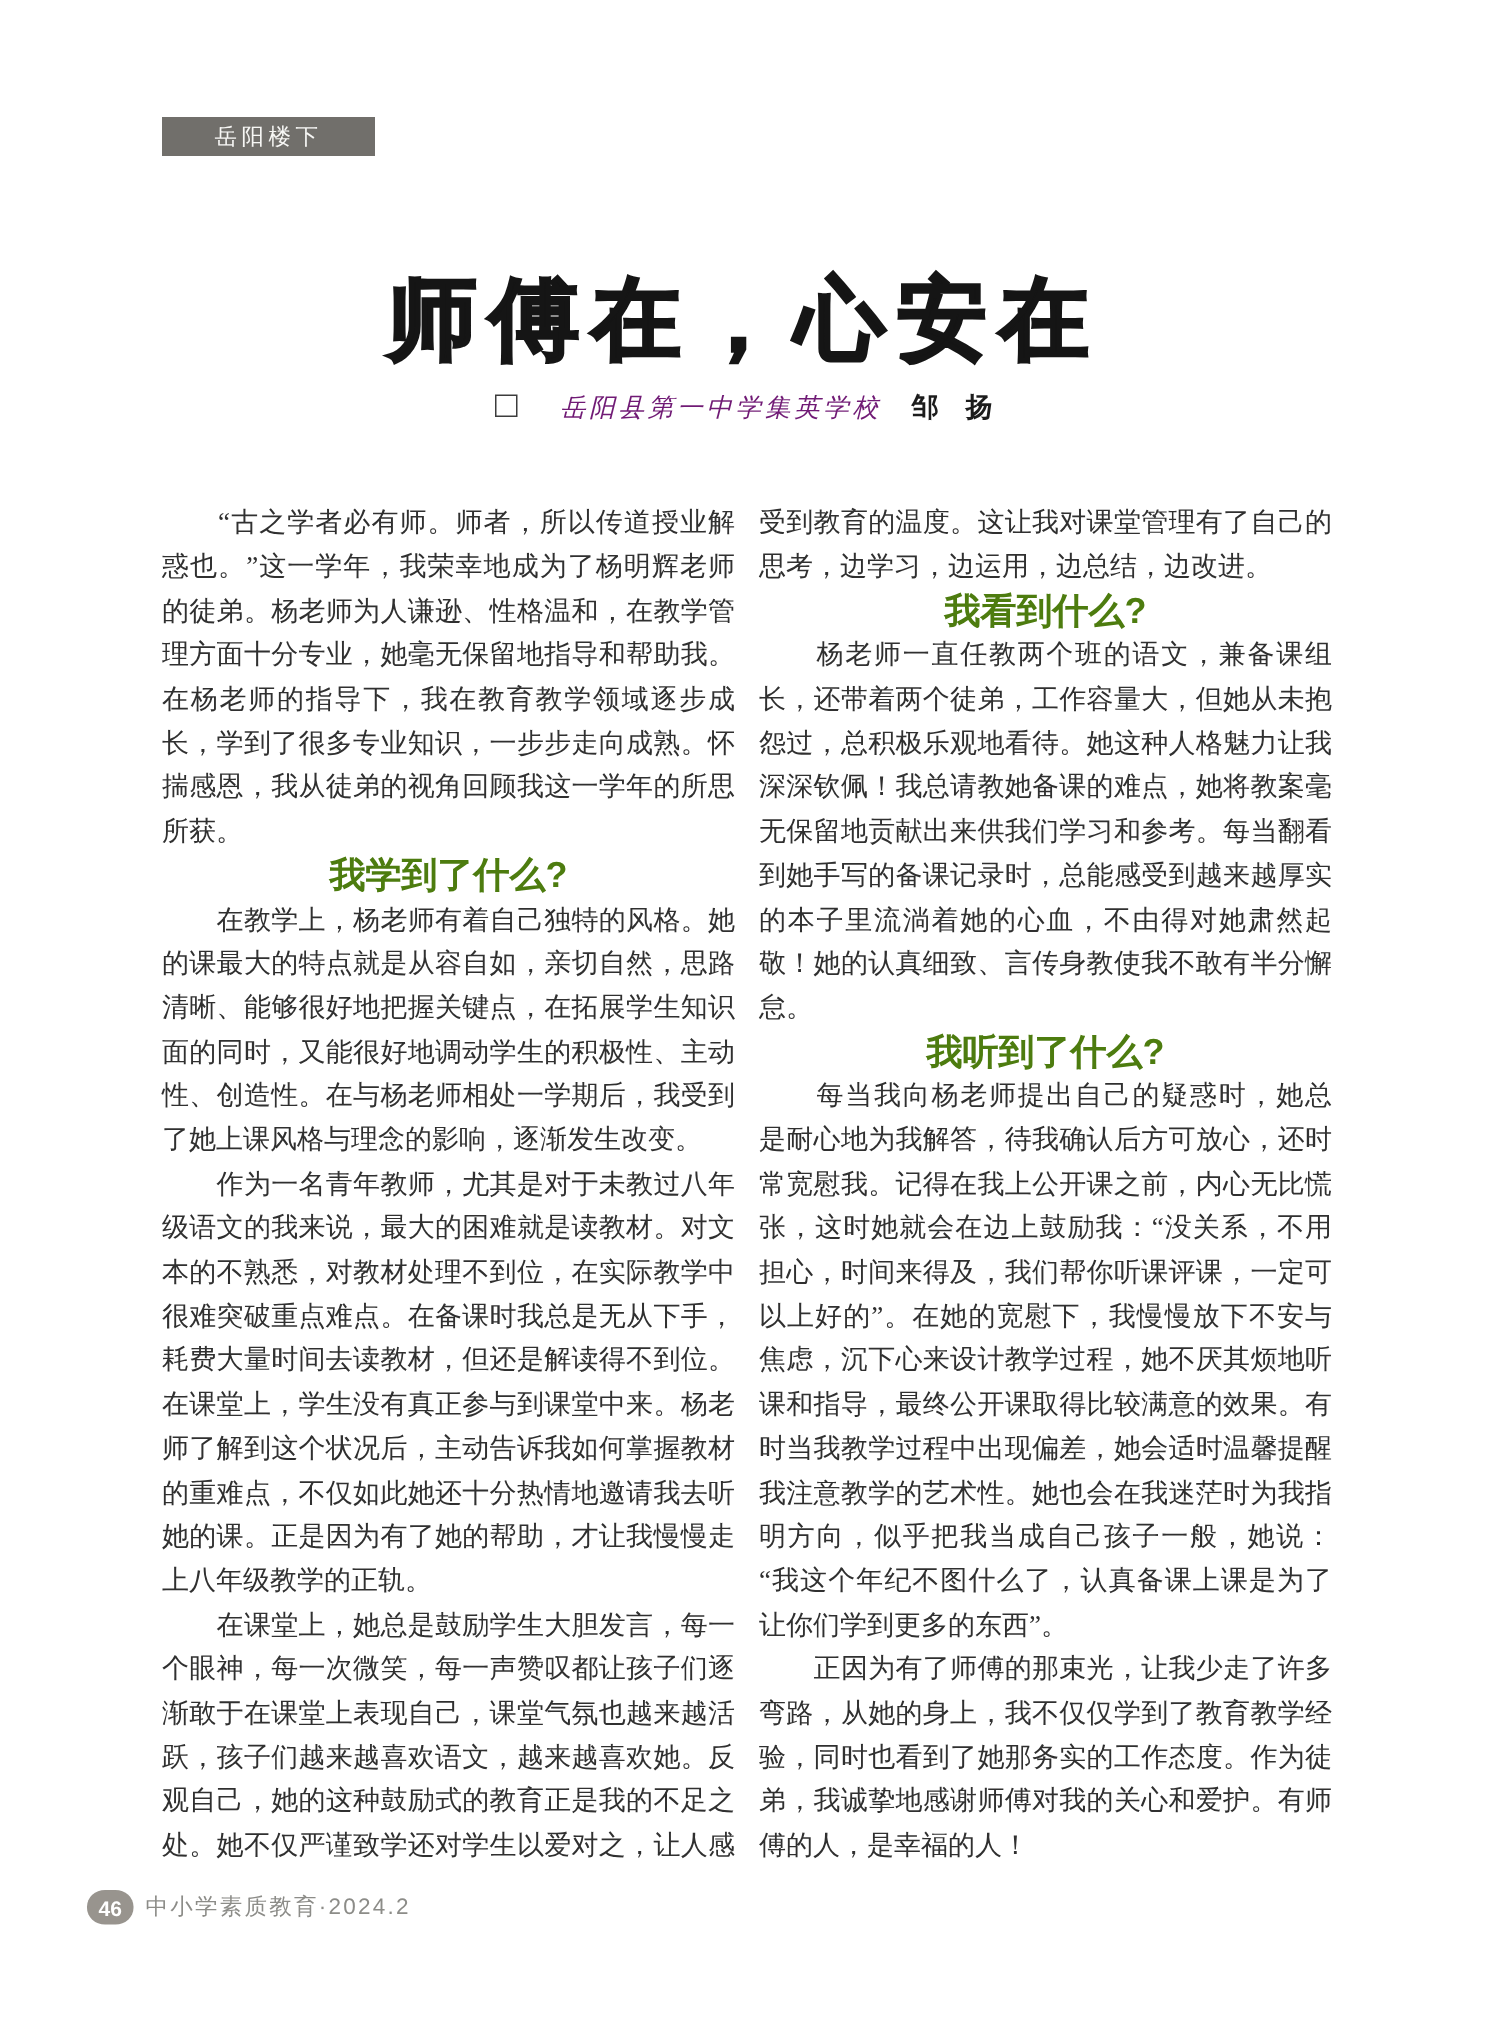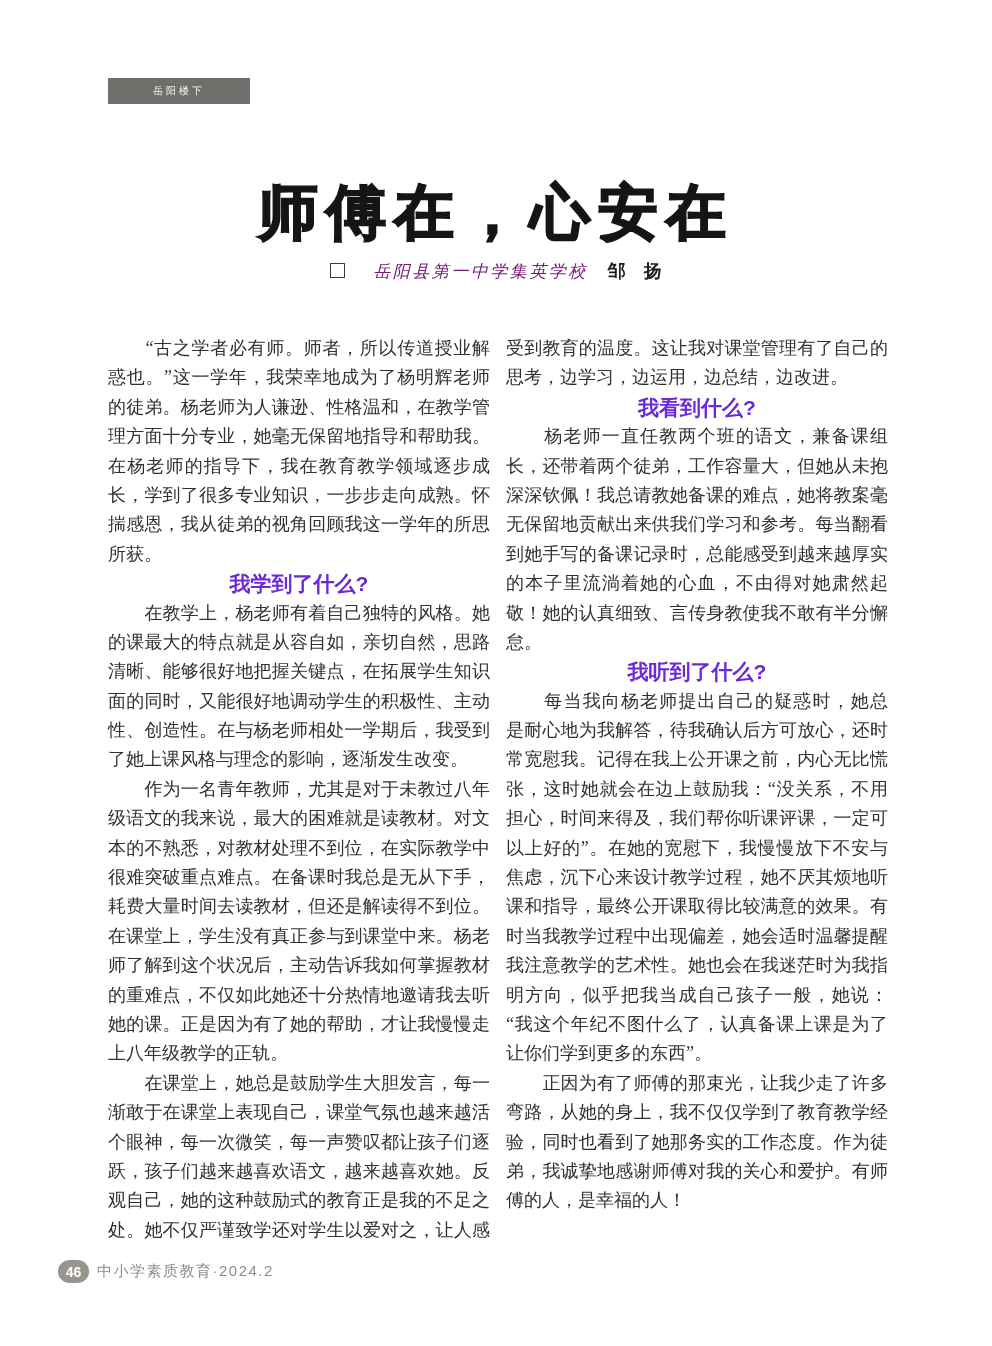--- a/index.html
+++ b/index.html
@@ -13,21 +13,21 @@
     color: #2e2e2e;
     overflow: hidden;
   }
   .section-tag {
     position: absolute;
     left: 108px; top: 78px;
     width: 142px; height: 26px;
     background: #716f6b;
     color: #f7f7f5;
     font-family: "Liberation Sans", "DejaVu Sans", sans-serif;
-    font-size: 10px;
+    font-size: 15px;
     letter-spacing: 3px;
     display: flex; align-items: center; justify-content: center;
   }
   .article-title {
     position: absolute;
     left: 0; top: 183px;
     width: 100%;
     text-align: center;
     font-family: "Liberation Sans", "DejaVu Sans", sans-serif;
     font-size: 60px;
@@ -81,22 +81,22 @@
     text-align: justify;
     text-align-last: justify;
     white-space: nowrap;
   }
   .line.end { text-align-last: left; }
   .line.heading {
     text-align: center;
     text-align-last: center;
     font-family: "Liberation Sans", "DejaVu Sans", sans-serif;
     font-weight: 700;
-    font-size: 21px;
-    color: #6d28d9;
+    font-size: 24px;
+    color: #4d7c0f;
   }
   .footer {
     position: absolute;
     left: 58px; top: 1260px;
     display: flex;
     align-items: center;
   }
   .page-number-badge {
     width: 31px; height: 23px;
     border-radius: 12px / 11px;
@@ -148,33 +148,34 @@
       <div class="line mid">级语文的我来说，最大的困难就是读教材。对文</div>
       <div class="line mid">本的不熟悉，对教材处理不到位，在实际教学中</div>
       <div class="line mid">很难突破重点难点。在备课时我总是无从下手，</div>
       <div class="line mid">耗费大量时间去读教材，但还是解读得不到位。</div>
       <div class="line mid">在课堂上，学生没有真正参与到课堂中来。杨老</div>
       <div class="line mid">师了解到这个状况后，主动告诉我如何掌握教材</div>
       <div class="line mid">的重难点，不仅如此她还十分热情地邀请我去听</div>
       <div class="line mid">她的课。正是因为有了她的帮助，才让我慢慢走</div>
       <div class="line end">上八年级教学的正轨。</div>
       <div class="line start">　　在课堂上，她总是鼓励学生大胆发言，每一</div>
+      <div class="line mid">个眼神，每一次微笑，每一声赞叹都让孩子们逐</div>
       <div class="line mid">渐敢于在课堂上表现自己，课堂气氛也越来越活</div>
-      <div class="line mid">个眼神，每一次微笑，每一声赞叹都让孩子们逐</div>
       <div class="line mid">跃，孩子们越来越喜欢语文，越来越喜欢她。反</div>
       <div class="line mid">观自己，她的这种鼓励式的教育正是我的不足之</div>
       <div class="line mid">处。她不仅严谨致学还对学生以爱对之，让人感</div>
     </div>
 
   <div class="column column-right" id="col-right">
       <div class="line mid">受到教育的温度。这让我对课堂管理有了自己的</div>
       <div class="line end">思考，边学习，边运用，边总结，边改进。</div>
       <div class="line heading">我看到什么?</div>
       <div class="line start">　　杨老师一直任教两个班的语文，兼备课组</div>
       <div class="line mid">长，还带着两个徒弟，工作容量大，但她从未抱</div>
+      <div class="line mid">怨过，总积极乐观地看待。她这种人格魅力让我</div>
       <div class="line mid">深深钦佩！我总请教她备课的难点，她将教案毫</div>
       <div class="line mid">无保留地贡献出来供我们学习和参考。每当翻看</div>
       <div class="line mid">到她手写的备课记录时，总能感受到越来越厚实</div>
       <div class="line mid">的本子里流淌着她的心血，不由得对她肃然起</div>
       <div class="line mid">敬！她的认真细致、言传身教使我不敢有半分懈</div>
       <div class="line end">怠。</div>
       <div class="line heading">我听到了什么?</div>
       <div class="line start">　　每当我向杨老师提出自己的疑惑时，她总</div>
       <div class="line mid">是耐心地为我解答，待我确认后方可放心，还时</div>
       <div class="line mid">常宽慰我。记得在我上公开课之前，内心无比慌</div>

